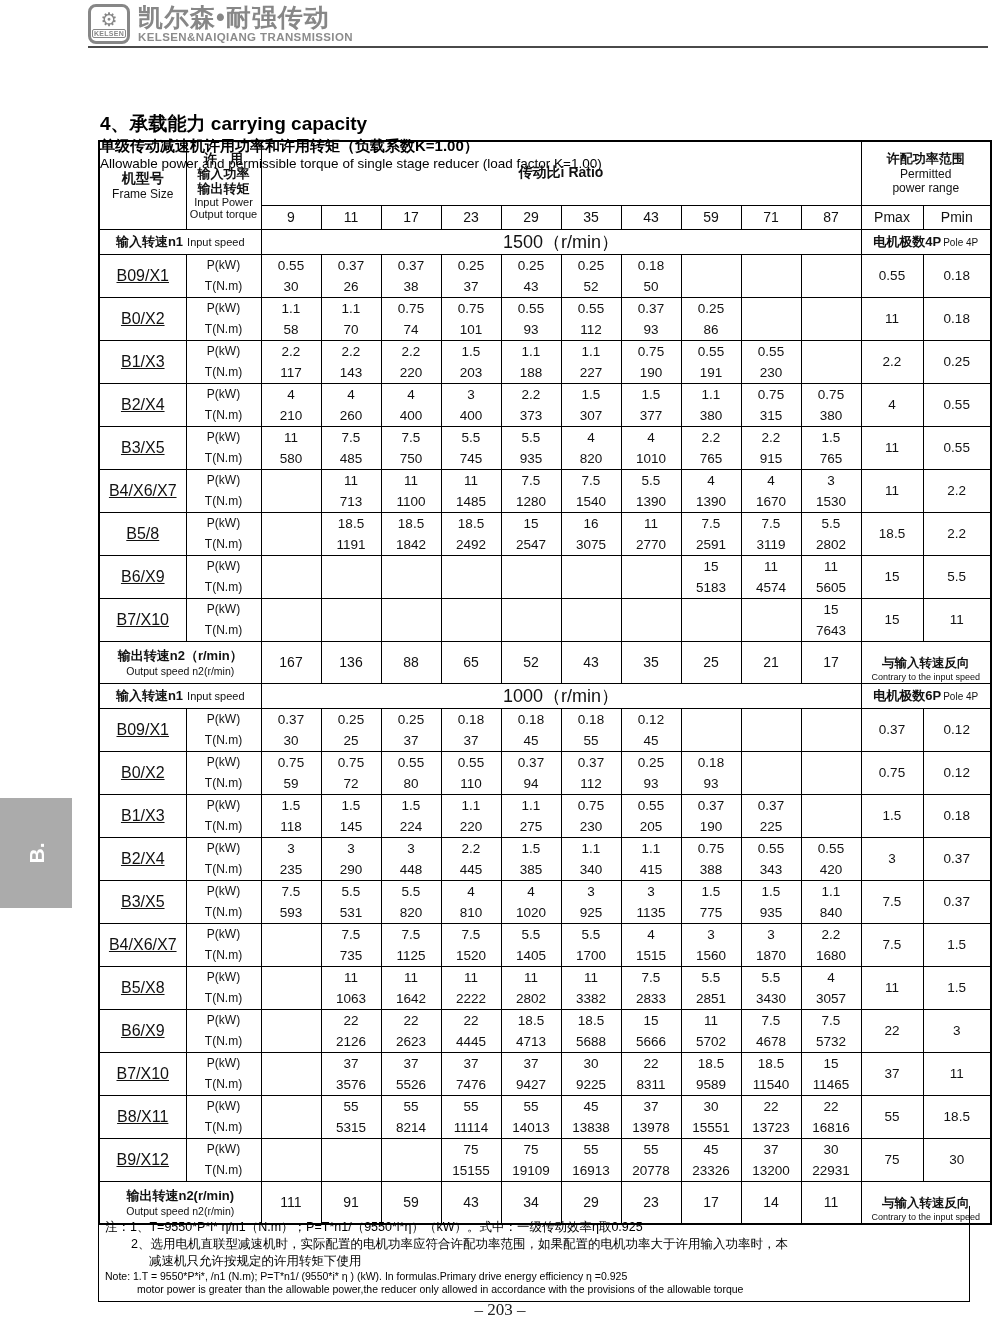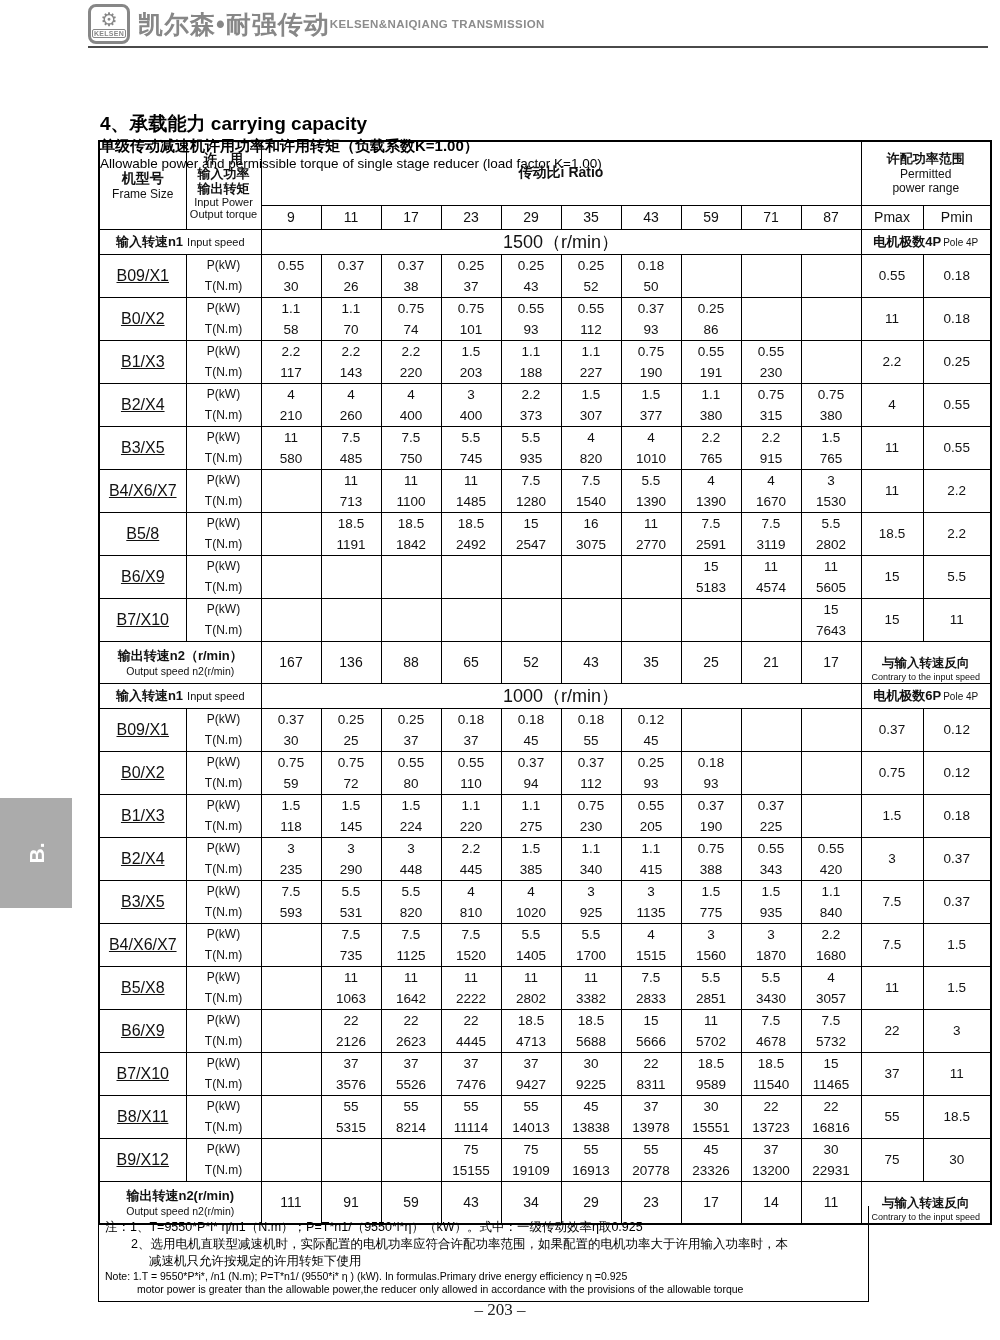--- a/index.html
+++ b/index.html
@@ -11,21 +11,21 @@
   }
   
   .brand-row { position:absolute; left:88px; top:4px; display:flex; align-items:center; }
   .logo-badge {
     width:42px; height:40px; border:3px solid #878787; border-radius:8px;
     display:flex; flex-direction:column; align-items:center; justify-content:center;
     color:#878787; margin-right:8px;
   }
   .gear { font-size:19px; line-height:19px; }
   .logo-word { font-size:7px; font-weight:bold; letter-spacing:.3px; border:1px solid #878787; border-radius:2px; padding:0 1px; }
-  .brand-text { display:flex; flex-direction:row; justify-content:center;align-items:center; }
+  .brand-text { display:flex; flex-direction:column; justify-content:center; }
   .brand-zh { font-size:25px; font-weight:bold; color:#878787; letter-spacing:1px; line-height:27px; }
   .brand-en { font-size:11.5px; font-weight:bold; color:#8c8c8c; letter-spacing:.4px; line-height:13px; }
   .header-rule { position:absolute; left:88px; top:46px; width:900px; height:2px; background:#4a4a4a; }
 
   
   .side-tab {
     position:absolute; left:0; top:798px; width:72px; height:110px; background:#ababab;
     display:flex; align-items:center; justify-content:center;
   }
   .side-tab span { transform:rotate(-90deg); color:#fff; font-size:21px; font-weight:bold; }
@@ -64,21 +64,21 @@
   .pm { font-size:13.5px; }
 
   tr.output-row td { height:37px; }
   .out-label .zh { display:block; font-weight:bold; font-size:13px; line-height:19px; }
   .out-label .en { display:block; font-size:10.5px; line-height:13px; }
   .out-val { font-size:14px; }
   .out-note .zh { display:block; font-weight:bold; font-size:12.5px; line-height:18px;margin-top:12px; }
   .out-note .en { display:block; font-size:9px; line-height:11px; }
 
   
-  .notes { position:absolute; left:98px; top:1206px; width:771px; border:1.5px solid #000; border-top:0; padding:13px 8px 5px 6px; }
+  .notes { position:absolute; left:98px; top:1206px; width:872px; border:1.5px solid #000; border-top:0; padding:13px 8px 5px 6px; }
   .note-zh { font-size:12.5px; line-height:17px; color:#000; }
   .note-zh.ind1 { padding-left:26px; }
   .note-zh.ind2 { padding-left:44px; }
   .note-en { font-size:10.5px; line-height:13px; color:#000; }
   .note-en.ind1 { padding-left:20px; }
   .note-en.ind2 { padding-left:32px; }
 
   .page-number { position:absolute; left:0; top:1300px; width:100%; text-align:center;
     font-family:"Liberation Serif", serif; font-size:17px; color:#222; }
 </style>

